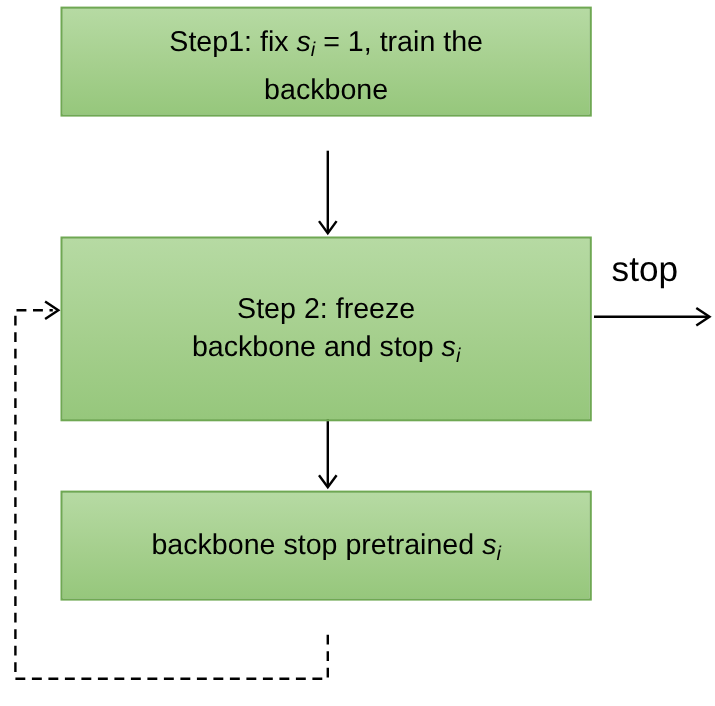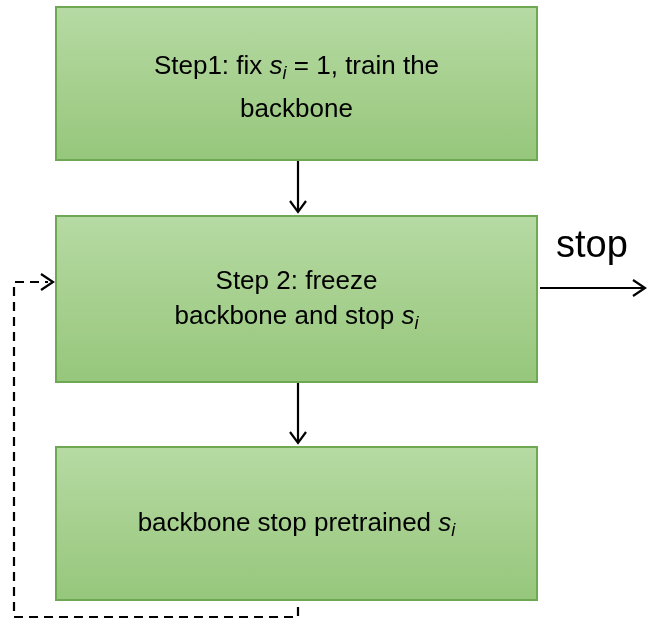--- a/index.html
+++ b/index.html
@@ -15,21 +15,21 @@
   .connector-layer {
     position: absolute;
     left: 0; top: 0;
     width: 650px; height: 642px;
     pointer-events: none;
   }
   .node {
     position: absolute;
     left: 55px;
     width: 483px;
-    height: 155px;
+    height: 100px;
     box-sizing: border-box;
     border: 2.5px solid #6fa853;
     background: linear-gradient(180deg, #b6daa3 0%, #a5cf8d 55%, #96c77c 100%);
     display: flex;
     flex-direction: column;
     align-items: center;
     justify-content: center;
     padding-top: 7px;
     font-size: 26px;
     line-height: 35px;
@@ -38,21 +38,21 @@
   .node-step1 { top: 6px; }
   .node-step2 { top: 215px; height: 168px; }
   .node-step3 { top: 446px; }
   .bline { white-space: pre; }
   .mvar { font-style: italic; }
   .msub { font-style: italic; font-size: 0.7em; vertical-align: -0.28em; letter-spacing: 0; }
   .stop-label {
     position: absolute;
     left: 556px;
     top: 224px;
-    font-size: 38px;
+    font-size: 32px;
     line-height: 40px;
     text-align: center;
   }
 </style>
 </head>
 <body>
 
 <div class="canvas">
 
   <svg class="connector-layer" viewBox="0 0 650 642" xmlns="http://www.w3.org/2000/svg">

